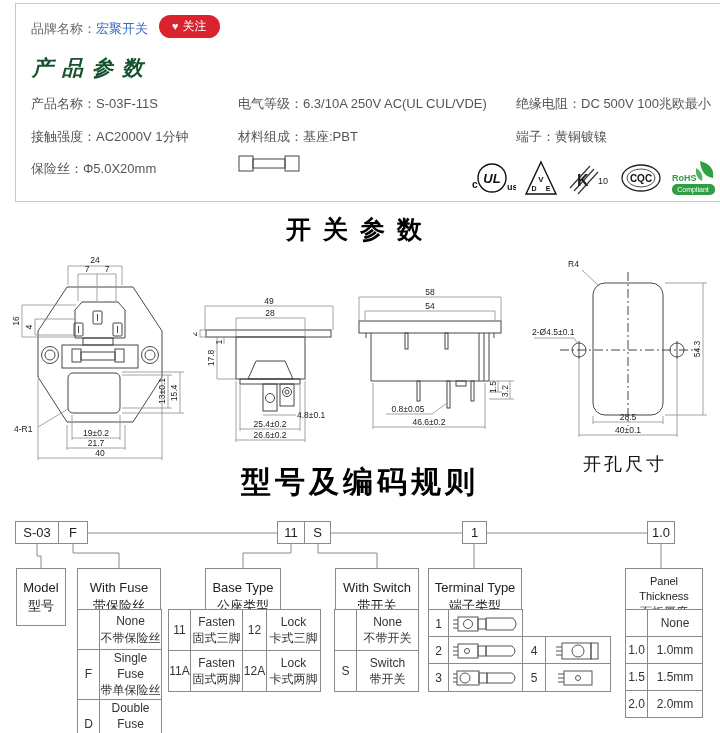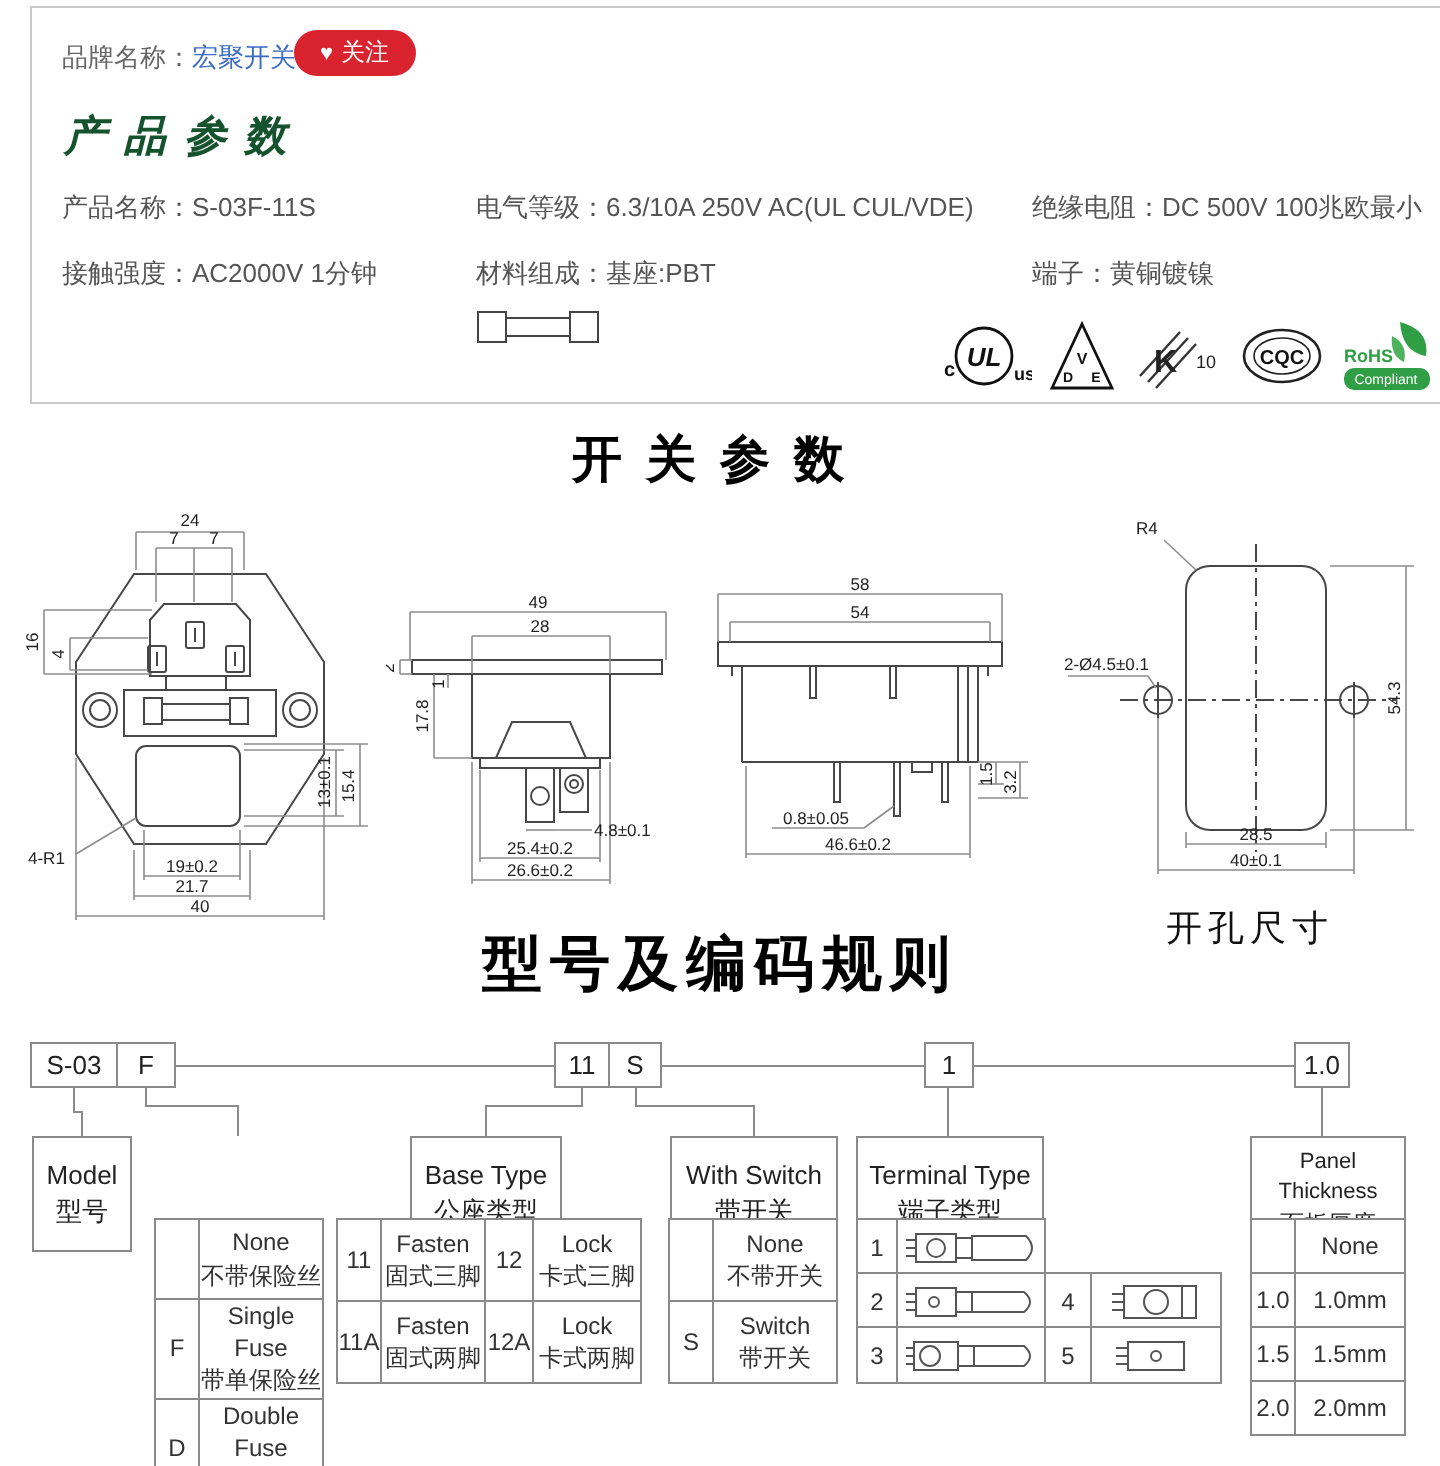--- a/index.html
+++ b/index.html
@@ -3,21 +3,21 @@
 <meta charset="utf-8">
 <style>
   * { box-sizing: border-box; margin: 0; padding: 0; }
   body { background: #fff; }
   .page { position: relative; width: 720px; height: 733px; background: #fff;
           font-family: "Liberation Sans", sans-serif; color: #333; overflow: hidden; }
   .card { position: absolute; left: 3px; top: 3px; width: 713px; height: 199px;
           background: #fff; border: 1px solid #c9c9c9; margin-left: 12px; }
   .brand-row { position: absolute; left: 15px; top: 16px; font-size: 13px; color: #666; white-space: nowrap; }
   .brand-link { color: #3a6cc4; text-decoration: none; cursor: pointer; }
-  .follow-btn { position: absolute; left: 131px; top: 11px; height: 23px; padding: 0 13px;
+  .follow-btn { position: absolute; left: 143px; top: 11px; height: 23px; padding: 0 13px;
           background: #d9232e; color: #fff; border: none; border-radius: 12px;
           font-size: 12px; line-height: 23px; cursor: pointer; white-space: nowrap;
           font-family: "Liberation Sans", sans-serif; }
   .follow-btn .heart { font-size: 11px; margin-right: 4px; }
   .pp-title { position: absolute; left: 16px; top: 50px; font-size: 21px; font-weight: bold;
           font-style: italic; font-family: "DejaVu Serif", serif; letter-spacing: 9px; color: #14532d; }
   .param { position: absolute; font-size: 13px; color: #555; white-space: nowrap; }
   .fuse-svg { position: absolute; left: 222px; top: 151px; }
   .certs { position: absolute; left: 452px; top: 150px; width: 258px; height: 48px;
           display: flex; align-items: center; gap: 8px; }
@@ -72,20 +72,23 @@
     </div>
     <div class="param" style="left:15px;top:124px">
       <span>接触强度：</span><span>AC2000V 1分钟</span>
     </div>
     <div class="param" style="left:222px;top:124px">
       <span>材料组成：</span><span>基座:PBT</span>
     </div>
     <div class="param" style="left:500px;top:124px">
       <span>端子：</span><span>黄铜镀镍</span>
     </div>
+    <div class="param" style="left:15px;top:156px">
+      <span>保险丝：</span><span>Φ5.0X20mm</span>
+    </div>
 
     <svg class="fuse-svg" width="62" height="17" viewBox="0 0 62 17">
       <g fill="none" stroke="#444" stroke-width="1">
         <rect x="1" y="1" width="14" height="15"></rect>
         <rect x="15" y="4" width="32" height="9"></rect>
         <rect x="47" y="1" width="14" height="15"></rect>
       </g>
     </svg>
 
     <div class="certs">
@@ -337,20 +340,24 @@
     <polyline points="291,29 291,38 243,38 243,53"></polyline>
     <polyline points="318,29 318,38 377,38 377,53"></polyline>
     <polyline points="474,29 474,53"></polyline>
     <polyline points="661,29 661,53"></polyline>
   </svg>
 
   <div class="hdr" style="left:16px;width:50px">
     <span>Model</span>
     <span>型号</span>
   </div>
+  <div class="hdr" style="left:77px;width:84px">
+    <span>With Fuse</span>
+    <span>带保险丝</span>
+  </div>
   <div class="hdr" style="left:205px;width:76px">
     <span>Base Type</span>
     <span>公座类型</span>
   </div>
   <div class="hdr" style="left:335px;width:84px">
     <span>With Switch</span>
     <span>带开关</span>
   </div>
   <div class="hdr" style="left:428px;width:94px">
     <span>Terminal Type</span>

